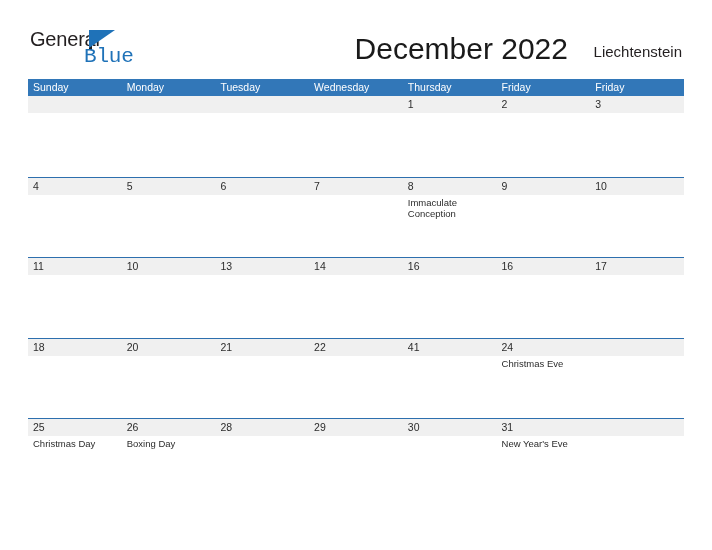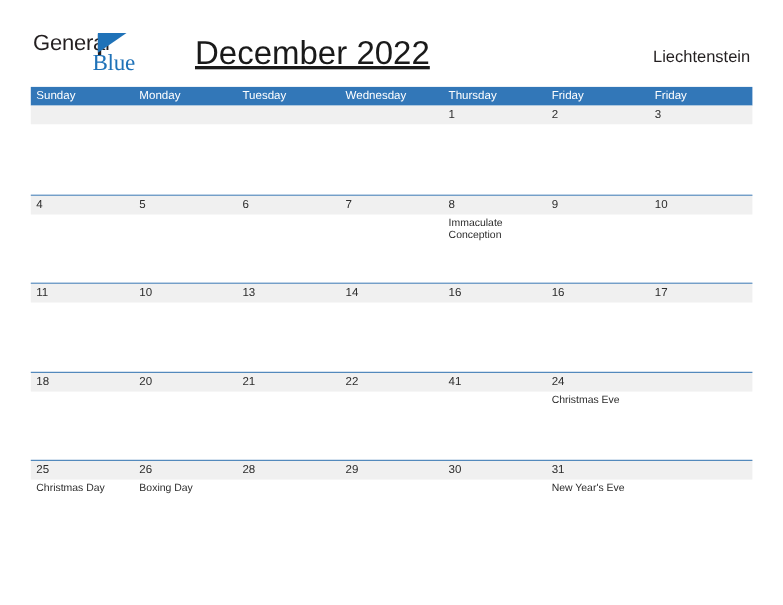--- a/index.html
+++ b/index.html
@@ -53,42 +53,41 @@
     border-left: 26px solid #1f72b8;
     border-bottom: 18px solid transparent;
   }
   .logo-blue {
     position: absolute;
     left: 54px;
     top: 17px;
     font-size: 21px;
     color: #1f72b8;
     letter-spacing: -0.2px;
-    font-family: Liberation Serif, serif;
+    font-family: Liberation Mono, monospace;
     text-align: center;
   }
   .logo-bar {
     position: absolute;
     left: 59px;
     top: 3px;
     width: 3px;
     height: 19px;
     background: #231f20;
   }
 
   .cal-title {
     position: absolute;
     left: 0;
     top: 32px;
     width: 568px;
-    text-align: center;
+    text-align: right;
     font-size: 30px;
     color: #1a1a1a;
     font-family: "Liberation Sans", sans-serif;
-    text-decoration: underline;
   }
 
   .country {
     position: absolute;
     right: 30px;
     top: 43px;
     font-size: 15px;
     color: #231f20;
     font-family: "Liberation Sans", sans-serif;
     padding-left: 40px;

